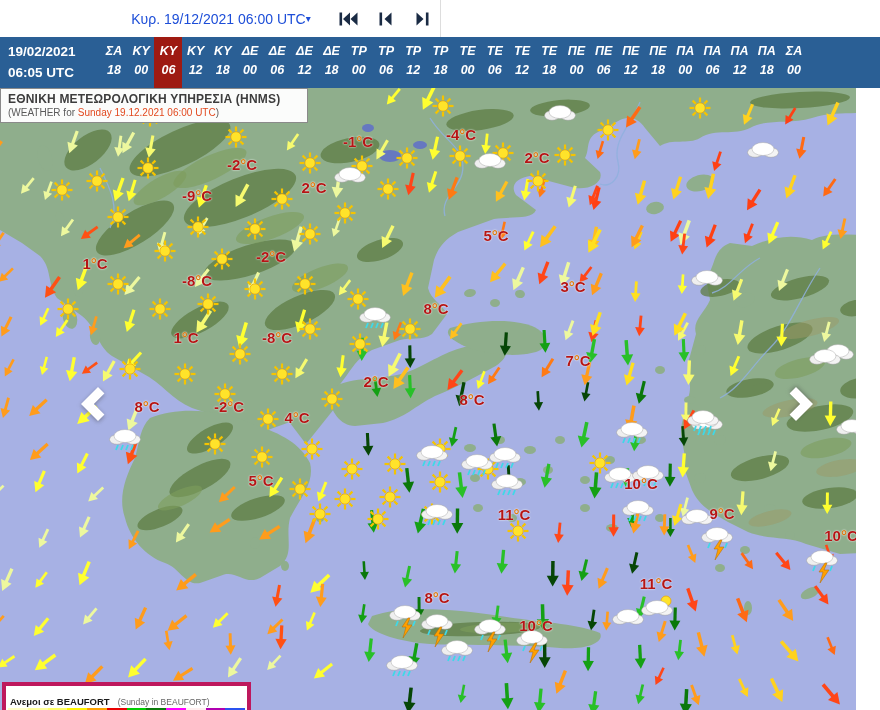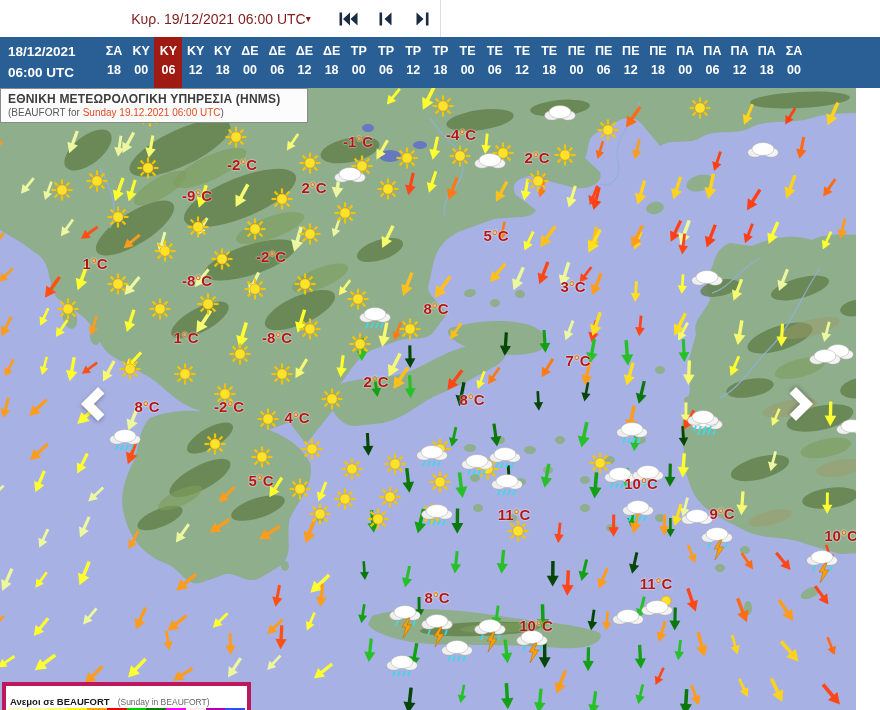--- a/index.html
+++ b/index.html
@@ -4,34 +4,34 @@
 <style>
   * { margin:0; padding:0; box-sizing:border-box; }
   body { font-family:"Liberation Sans", sans-serif; background:#fff; }
   .app { position:relative; width:880px; height:710px; overflow:hidden; background:#fff; }
 
   
   .toolbar { position:absolute; left:0; top:0; width:880px; height:37px; background:#fff; }
   .toolbar button { border:none; background:none; cursor:pointer; font-family:inherit; }
   .region-btn { position:absolute; left:6px; top:5px; width:99px; height:29px; background:#175889;
     color:#fff; font-size:13px; display:flex; align-items:center; justify-content:center; gap:7px; }
-  .datetime-btn { position:absolute; left:112px; top:0; width:218px; height:37px; color:#7f1d1d;
+  .datetime-btn { position:absolute; left:112px; top:0; width:218px; height:37px; color:#1d4ed8;
     font-size:14px; display:flex; align-items:center; justify-content:center; 
     border-left:1px solid #e3e3e3; }
   .caret { font-size:10px; line-height:1; }
   .nav-btn { position:absolute; top:0; width:37px; height:37px; display:flex; align-items:center;
     justify-content:center; border-left:1px solid #ddd; }
   .nav-btn:last-child { border-right:1px solid #ddd; }
   .nav-btn svg { display:block; }
 
   
   .timeline { position:absolute; left:0; top:37px; width:880px; height:51px; background:#2A5F95; color:#fff; }
   .tl-label { position:absolute; left:8px; top:5px; font-weight:bold; font-size:13.5px; line-height:1.55; }
   .tl-col { position:absolute; top:0; width:28px; height:51px; text-align:center; font-weight:bold;
-    font-size:12.5px; cursor:pointer; }
+    font-size:12.5px; cursor:pointer;font-style:italic; }
   .tl-col .d { position:absolute; top:7px;  left:0; width:100%; }
   .tl-col .h { position:absolute; top:26px; left:0; width:100%; }
   .tl-col.sel { background:#9E1A12; }
 
   
   .map { position:absolute; left:0; top:88px; width:856px; height:622px; background:#A7B1E4; overflow:hidden; }
   .map svg { position:absolute; left:0; top:0; }
 
   .infobox { position:absolute; left:0; top:0; width:308px; background:rgba(255,255,255,.96);
     border:1px solid #8a8a8a; padding:3px 7px 4px; z-index:5; }
@@ -90,22 +90,22 @@
     <button class="nav-btn" style="left:404px">
       <svg width="13" height="14" viewBox="0 0 13 14">
         <path d="M0.5,0.5 L7.5,7 L0.5,13.5 Z" fill="#1A2B44"></path>
         <rect x="9.9" y="0.5" width="2.6" height="13" fill="#1A2B44"></rect>
       </svg>
     </button>
   </div>
 
   <div class="timeline">
     <div class="tl-label">
-      <div>18/12/2021</div>
-      <div>06:00 UTC</div>
+      <div>19/02/2021</div>
+      <div>06:05 UTC</div>
     </div>
     <div id="tl-cols">
         <div class="tl-col" style="left: 100px;">
           <span class="d">ΣΑ</span>
           <span class="h">18</span>
         </div>
         <div class="tl-col" style="left: 127.2px;">
           <span class="d">ΚΥ</span>
           <span class="h">00</span>
         </div>
@@ -2292,21 +2292,21 @@
         <g transform="translate(657,520)">
           <circle cx="9" cy="-7" r="5" fill="#FFE32A" stroke="#E8A70A" stroke-width="0.8"></circle>
           <ellipse cx="-8" cy="2.5" rx="7.5" ry="4.8" fill="#EFEFEF" stroke="#9a9a9a" stroke-width="0.5"></ellipse>
           <ellipse cx="8" cy="2.5" rx="7.5" ry="4.8" fill="#F4F4F4" stroke="#9a9a9a" stroke-width="0.5"></ellipse>
           <ellipse cx="0" cy="-1" rx="11" ry="6.5" fill="#FFFFFF" stroke="#aaa" stroke-width="0.5"></ellipse>
         </g>
       </svg>
 
     <div class="infobox">
       <div class="ib1">ΕΘΝΙΚΗ ΜΕΤΕΩΡΟΛΟΓΙΚΗ ΥΠΗΡΕΣΙΑ (HNMS)</div>
-      <div class="ib3"><span>(BEAUFORT for </span><span class="t3">Sunday 19.12.2021 06:00 UTC</span><span>)</span></div>
+      <div class="ib3"><span>(WEATHER for </span><span class="t3">Sunday 19.12.2021 06:00 UTC</span><span>)</span></div>
     </div>
 
     <div id="temps">
         <span class="temp" style="left: 358px; top: 53px;"><span>-1</span><span class="deg">°</span><span>C</span></span>
         <span class="temp" style="left: 461px; top: 46px;"><span>-4</span><span class="deg">°</span><span>C</span></span>
         <span class="temp" style="left: 537px; top: 69px;"><span>2</span><span class="deg">°</span><span>C</span></span>
         <span class="temp" style="left: 242px; top: 76px;"><span>-2</span><span class="deg">°</span><span>C</span></span>
         <span class="temp" style="left: 314px; top: 99px;"><span>2</span><span class="deg">°</span><span>C</span></span>
         <span class="temp" style="left: 160px; top: 107px; margin-left: 37px;"><span>-9</span><span class="deg">°</span><span>C</span></span>
         <span class="temp" style="left: 496px; top: 147px;"><span>5</span><span class="deg">°</span><span>C</span></span>

